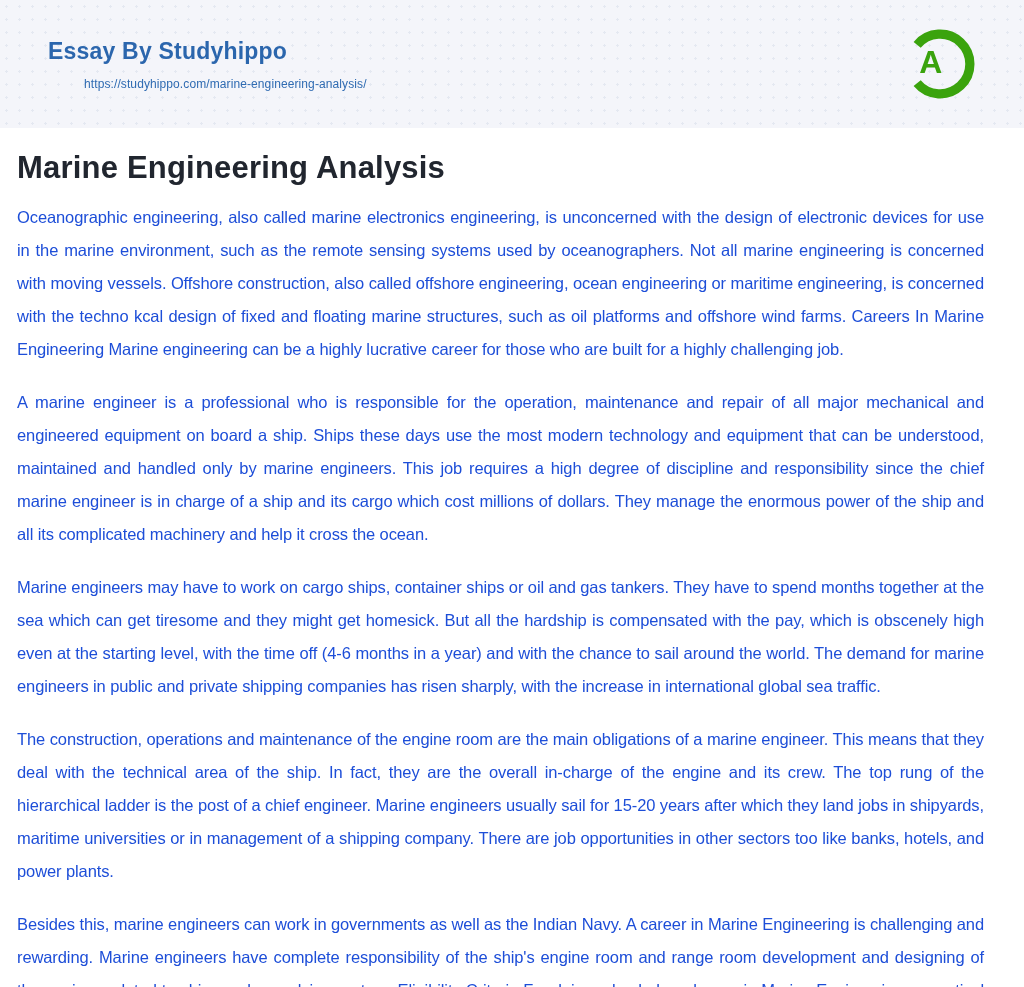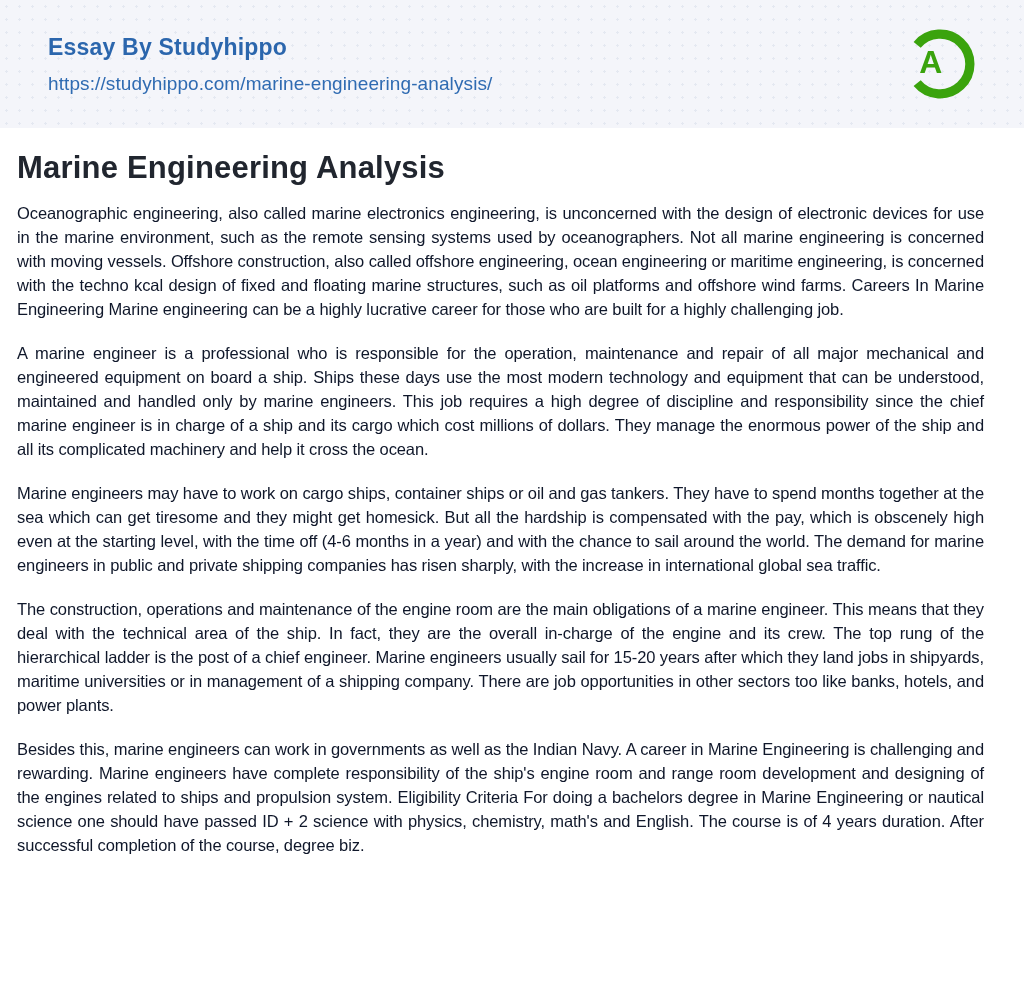--- a/index.html
+++ b/index.html
@@ -23,44 +23,45 @@
   .header-text { display: flex; flex-direction: column; }
   .header-title {
     color: #2b66ad;
     font-size: 23px;
     font-weight: 700;
     letter-spacing: 0.2px;
     margin-bottom: 12px;
   }
   .header-url {
     color: #2f6bb2;
-    font-size: 19px;
+    font-size: 12px;
     font-weight: 400;
     text-decoration: none;
     letter-spacing: 0.1px;
+    margin-left: 36px;
   }
   .logo { width: 72px; height: 72px; flex: 0 0 auto; }
   .logo svg { display: block; width: 72px; height: 72px; }
   .logo-letter {
     font-family: "Liberation Sans", sans-serif;
     font-weight: 700;
     font-size: 31px;
   }
   main { padding: 22px 40px 40px 17px; }
   h1.article-title {
     color: #21262f;
     font-size: 31px;
     font-weight: 700;
     letter-spacing: 0.2px;
     margin: 0 0 15px 0;
   }
   p.article-paragraph {
-    color: #0f172a;
+    color: #1d4ed8;
     font-size: 16.5px;
-    line-height: 24px;
+    line-height: 33px;
     text-align: justify;
     letter-spacing: -0.1px;
     margin: 0 0 20px 0;
   }
   p.article-paragraph:last-child { margin-bottom: 18px; }
 </style>
 </head>
 <body>
 
 <header class="header">

